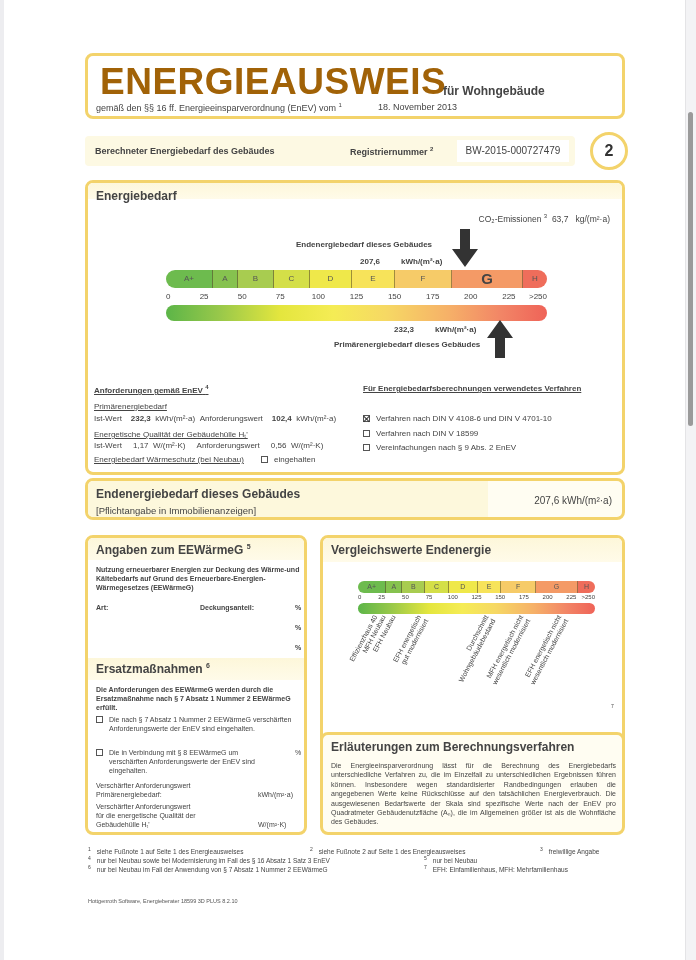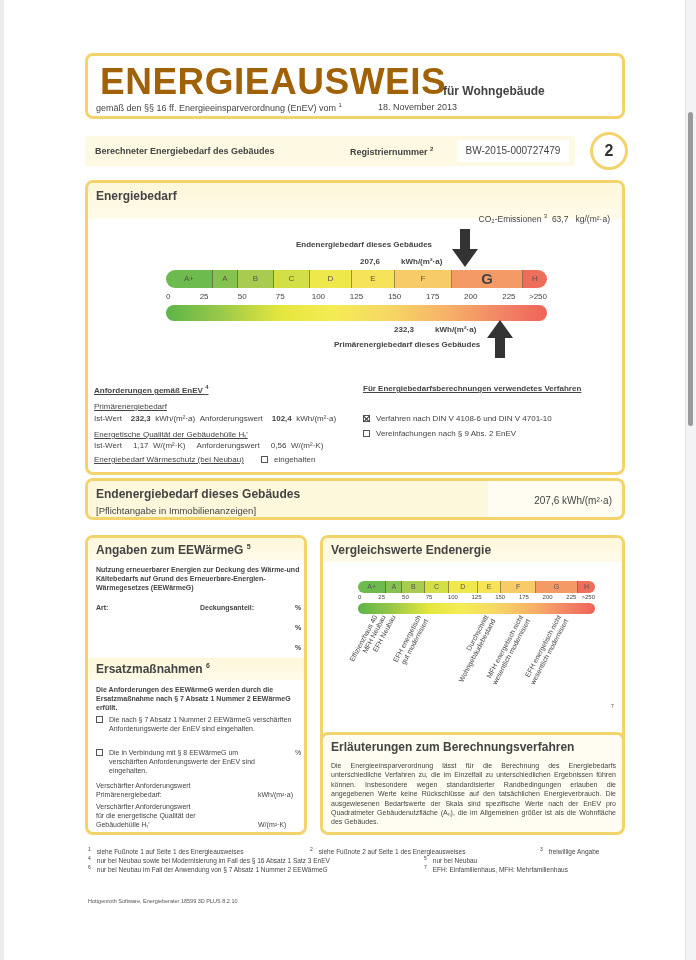--- a/index.html
+++ b/index.html
@@ -27,21 +27,21 @@
   sup { font-size: 6px; }
 
   #reg-band { left: 85px; top: 136px; width: 490px; height: 30px; background: #fdf9e3; border-radius: 4px; }
   .reg-label { position: absolute; left: 10px; top: 10px; font-size: 9px; font-weight: bold; color: #444; }
   .reg-num-label { position: absolute; left: 265px; top: 10px; font-size: 9px; font-weight: bold; color: #444; }
   .reg-num { position: absolute; left: 372px; top: 4px; width: 112px; height: 22px; background: #fff; font-size: 10px; line-height: 22px; text-align: center; color: #444; }
   #page-circle { left: 590px; top: 132px; width: 38px; height: 38px; border: 3px solid #f3d36b; border-radius: 50%; box-sizing: border-box; text-align: center; line-height: 32px; font-size: 16px; font-weight: bold; color: #333; background:#fff; }
 
   
   #energy-box { left: 85px; top: 180px; width: 540px; height: 295px; }
-  .box-head { position: absolute; left: 0; top: 0; right: 0; height: 36px; border-radius: 5px 5px 0 0; }
+  .box-head { position: absolute; left: 0; top: 0; right: 0; height: 16px; border-radius: 5px 5px 0 0; }
   .box-title { position: absolute; left: 8px; top: 6px; font-size: 12px; font-weight: bold; color: #444; }
   .co2 { position: absolute; right: 12px; top: 30px; font-size: 8.5px; color: #444; }
 
   .scale { position: absolute; height: 18px; border-radius: 9px; overflow: hidden; display: flex; }
   .scale .seg { height: 100%; text-align: center; font-size: 8px; line-height: 18px; color: #555; border-right: 1px solid rgba(90,70,40,0.55); box-sizing: border-box; }
   .scale .seg:last-child { border-right: none; }
   .gradbar { position: absolute; height: 16px; border-radius: 8px;
     background: linear-gradient(90deg, #5cb548 0%, #98c84a 14%, #e4e63e 30%, #f5ec55 44%, #f6d864 58%, #f6b168 74%, #f28566 88%, #ef6358 100%); }
   .ticks { position: absolute; height: 12px; font-size: 8px; color: #444; }
   .ticks span { position: absolute; transform: translateX(-50%); white-space: nowrap; }
@@ -160,20 +160,21 @@
   <div class="abs small ul" style="left:6px;top:245px;">Energetische Qualität der Gebäudehülle Hₜ'</div>
   <div class="abs small" style="left:6px;top:258px;">
     <span>Ist-Wert</span>&nbsp;&nbsp;&nbsp;&nbsp;&nbsp;<span>1,17</span>&nbsp;&nbsp;<span>W/(m²·K)</span>&nbsp;&nbsp;&nbsp;&nbsp;&nbsp;<span>Anforderungswert</span>&nbsp;&nbsp;&nbsp;&nbsp;&nbsp;<span>0,56</span>&nbsp;&nbsp;<span>W/(m²·K)</span>
   </div>
   <div class="abs small ul" style="left:6px;top:272px;">Energiebedarf Wärmeschutz (bei Neubau)</div>
   <div class="abs small" style="left:173px;top:272px;"><span class="cb"></span><span>eingehalten</span></div>
 
   <div class="abs small bold ul" style="left:275px;top:201px;">Für Energiebedarfsberechnungen verwendetes Verfahren</div>
   <div class="abs small" style="left:275px;top:229px;line-height:14.5px;" id="methods-list">
       <div><span class="cb cbx"></span><span>Verfahren nach DIN V 4108-6 und DIN V 4701-10</span></div>
+      <div><span class="cb"></span><span>Verfahren nach DIN V 18599</span></div>
       <div><span class="cb"></span><span>Vereinfachungen nach § 9 Abs. 2 EnEV</span></div>
     </div>
 </div>
 
 <div class="ybox soft" id="end-box">
   <div class="left"></div>
   <div class="end-title">Endenergiebedarf dieses Gebäudes</div>
   <div class="end-sub">[Pflichtangabe in Immobilienanzeigen]</div>
   <div class="end-val">207,6 kWh/(m²·a)</div>
 </div>

